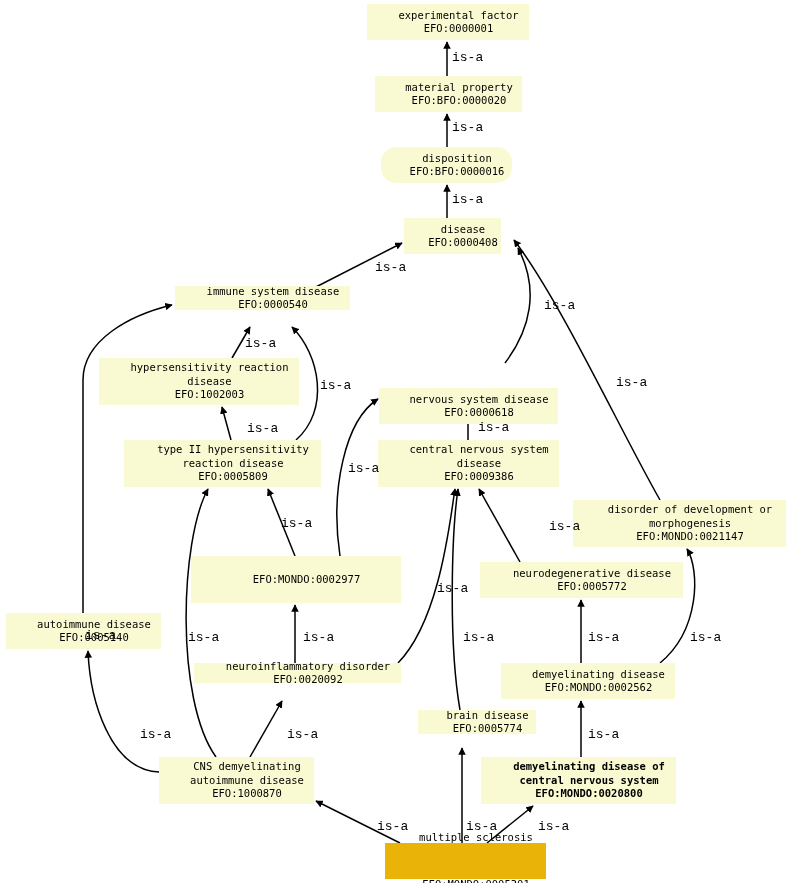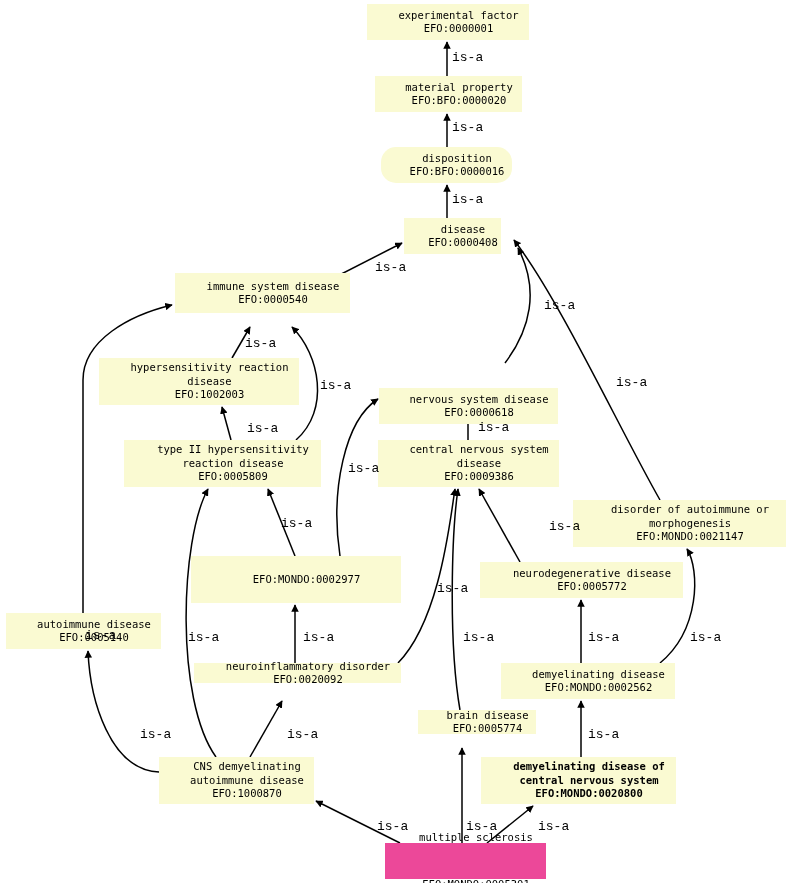--- a/index.html
+++ b/index.html
@@ -34,21 +34,21 @@
     justify-content: center;
     text-align: center;
     font-size: 10.5px;
     line-height: 13.5px;
     color: #000000;
     letter-spacing: 0px;
     white-space: pre;
     padding-left: 21px;
   }
   .node.highlight {
-    background: #ec4899;
+    background: #eab308;
     gap: 34px;
   }
   .node .nlabel, .node .nid {
     display: block;
   }
   .edge-label {
     position: absolute;
     font-family: Liberation Mono, monospace;
     font-size: 13px;
     color: #000000;
@@ -93,29 +93,29 @@
         <path d="M 400,843 L 316,801" fill="none" stroke="#000000" stroke-width="1.5" marker-end="url(#arrow)"></path>
         <path d="M 462,843 L 462,748" fill="none" stroke="#000000" stroke-width="1.5" marker-end="url(#arrow)"></path>
         <path d="M 487,843 L 533,806" fill="none" stroke="#000000" stroke-width="1.5" marker-end="url(#arrow)"></path>
       </g>
   </svg>
   <div id="node-layer">
       <div class="node" style="left: 367px; top: 4px; width: 162px; height: 36px;"><span class="nlabel">experimental factor</span><span class="nid">EFO:0000001</span></div>
       <div class="node" style="left: 375px; top: 76px; width: 147px; height: 36px;"><span class="nlabel">material property</span><span class="nid">EFO:BFO:0000020</span></div>
       <div class="node" style="left: 381px; top: 147px; width: 131px; height: 36px; border-radius: 15px;"><span class="nlabel">disposition</span><span class="nid">EFO:BFO:0000016</span></div>
       <div class="node" style="left: 404px; top: 218px; width: 97px; height: 36px;"><span class="nlabel">disease</span><span class="nid">EFO:0000408</span></div>
-      <div class="node" style="left: 175px; top: 273px; width: 175px; height: 40px;"><span class="nlabel">immune system disease</span><span class="nid">EFO:0000540</span></div>
+      <div class="node" style="left: 175px; top: 286px; width: 175px; height: 24px;"><span class="nlabel">immune system disease</span><span class="nid">EFO:0000540</span></div>
       <div class="node" style="left: 99px; top: 358px; width: 200px; height: 47px;"><span class="nlabel">hypersensitivity reaction
 disease</span><span class="nid">EFO:1002003</span></div>
       <div class="node" style="left: 379px; top: 363px; width: 179px; height: 36px; margin-top: 25px;"><span class="nlabel">nervous system disease</span><span class="nid">EFO:0000618</span></div>
       <div class="node" style="left: 124px; top: 440px; width: 197px; height: 47px;"><span class="nlabel">type II hypersensitivity
 reaction disease</span><span class="nid">EFO:0005809</span></div>
       <div class="node" style="left: 378px; top: 440px; width: 181px; height: 47px;"><span class="nlabel">central nervous system
 disease</span><span class="nid">EFO:0009386</span></div>
-      <div class="node" style="left: 573px; top: 500px; width: 213px; height: 47px;"><span class="nlabel">disorder of autoimmune or
+      <div class="node" style="left: 573px; top: 500px; width: 213px; height: 47px;"><span class="nlabel">disorder of development or
 morphogenesis</span><span class="nid">EFO:MONDO:0021147</span></div>
       <div class="node" style="left: 191px; top: 556px; width: 210px; height: 47px;"><span class="nid">EFO:MONDO:0002977</span></div>
       <div class="node" style="left: 480px; top: 562px; width: 203px; height: 36px;"><span class="nlabel">neurodegenerative disease</span><span class="nid">EFO:0005772</span></div>
       <div class="node" style="left: 6px; top: 613px; width: 155px; height: 36px;"><span class="nlabel">autoimmune disease</span><span class="nid">EFO:0005140</span></div>
       <div class="node" style="left: 194px; top: 663px; width: 207px; height: 20px;"><span class="nlabel">neuroinflammatory disorder</span><span class="nid">EFO:0020092</span></div>
       <div class="node" style="left: 501px; top: 663px; width: 174px; height: 36px;"><span class="nlabel">demyelinating disease</span><span class="nid">EFO:MONDO:0002562</span></div>
       <div class="node" style="left: 418px; top: 710px; width: 118px; height: 24px;"><span class="nlabel">brain disease</span><span class="nid">EFO:0005774</span></div>
       <div class="node" style="left: 159px; top: 757px; width: 155px; height: 47px;"><span class="nlabel">CNS demyelinating
 autoimmune disease</span><span class="nid">EFO:1000870</span></div>
       <div class="node" style="left: 481px; top: 757px; width: 195px; height: 47px; font-weight: bold;"><span class="nlabel">demyelinating disease of

